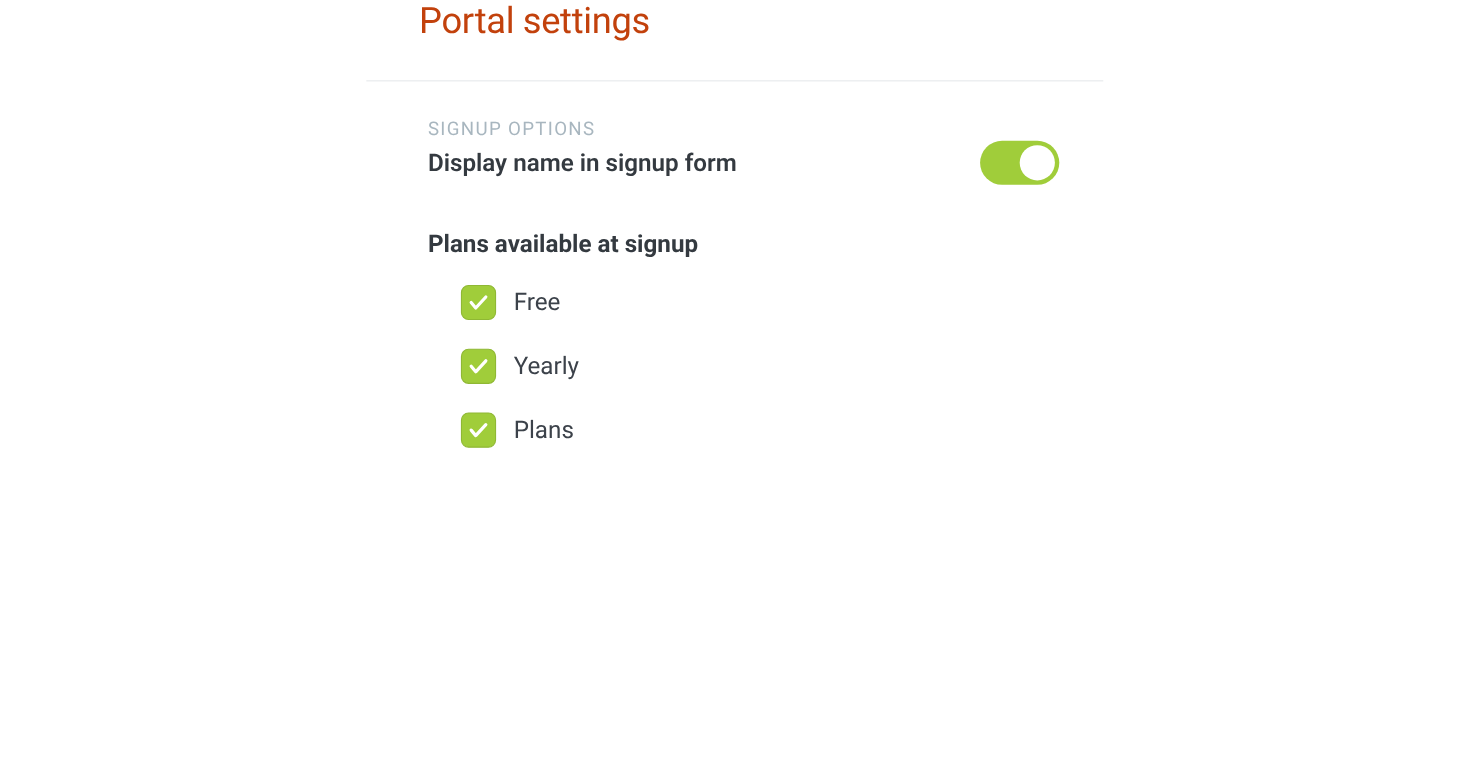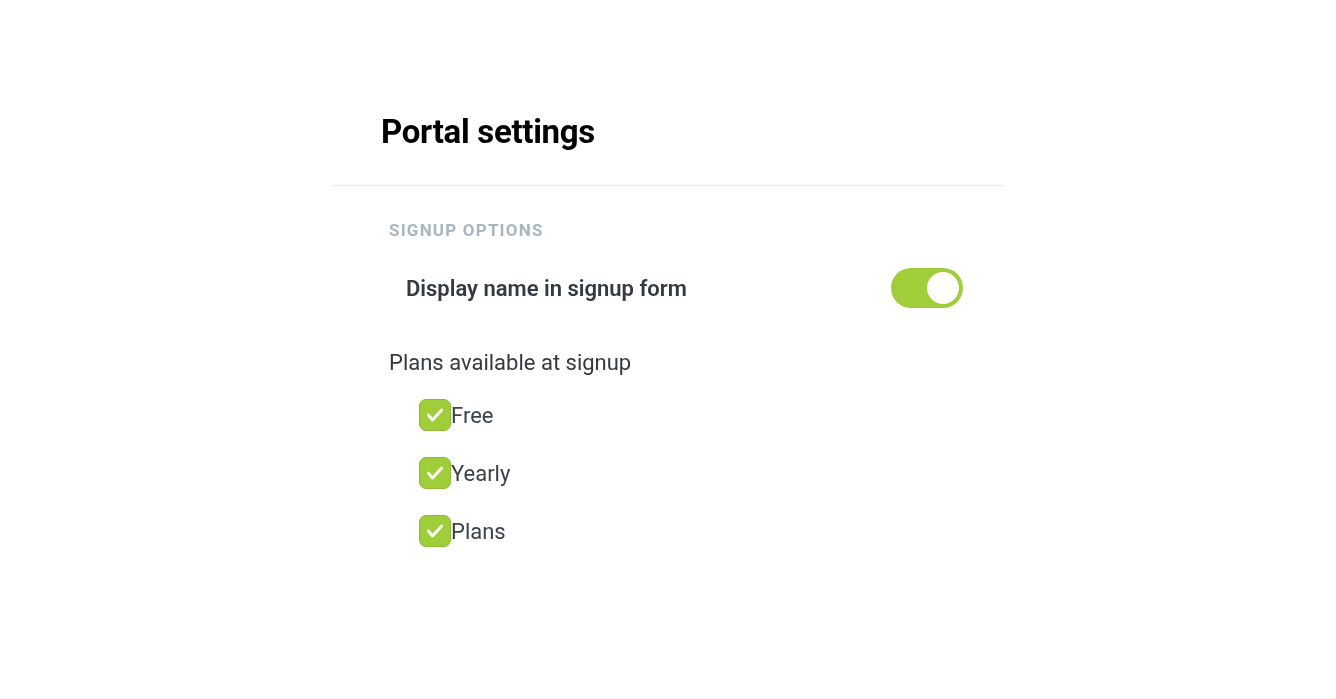--- a/index.html
+++ b/index.html
@@ -15,55 +15,52 @@
       position: relative;
     }
     .container {
       position: absolute;
       left: 333px;
       top: 0;
       width: 670px;
     }
     .page-title {
       font-size: 33px;
-      font-weight: 700;
-      color: #000000;
+      font-weight: 400;
+      color: #c2410c;
       letter-spacing: -0.3px;
       padding-left: 48px;
-      padding-top: 112px;
       padding-bottom: 34px;
     }
     .divider {
       border: none;
       border-top: 1px solid #e6e9eb;
       margin: 0;
     }
     .section {
       padding-left: 56px;
       padding-right: 40px;
       padding-top: 34px;
     }
     .section-heading {
       font-size: 17px;
-      font-weight: 700;
+      font-weight: 400;
       letter-spacing: 1.2px;
       color: #a8b6bf;
-      margin-bottom: 28px;
     }
     .row-toggle {
       display: flex;
       align-items: center;
       justify-content: space-between;
       margin-bottom: 42px;
     }
     .row-label {
       font-size: 22px;
       font-weight: 600;
       color: #343a40;
-      margin-left: 17px;
     }
     .toggle {
       width: 72px;
       height: 40px;
       border-radius: 20px;
       background: #a0cd3a;
       position: relative;
       cursor: pointer;
       flex-shrink: 0;
     }
@@ -71,27 +68,28 @@
       position: absolute;
       width: 32px;
       height: 32px;
       border-radius: 50%;
       background: #ffffff;
       top: 4px;
       right: 4px;
     }
     .sub-heading {
       font-size: 22px;
-      font-weight: 400;
+      font-weight: 700;
       color: #343a40;
       margin-bottom: 24px;
     }
     .checkbox-row {
       display: flex;
       align-items: center;
+      gap: 16px;
       margin-bottom: 26px;
       padding-left: 30px;
     }
     .checkbox {
       width: 32px;
       height: 32px;
       border-radius: 7px;
       background: #a0cd3a;
       border: 1px solid #8fb834;
       display: flex;

